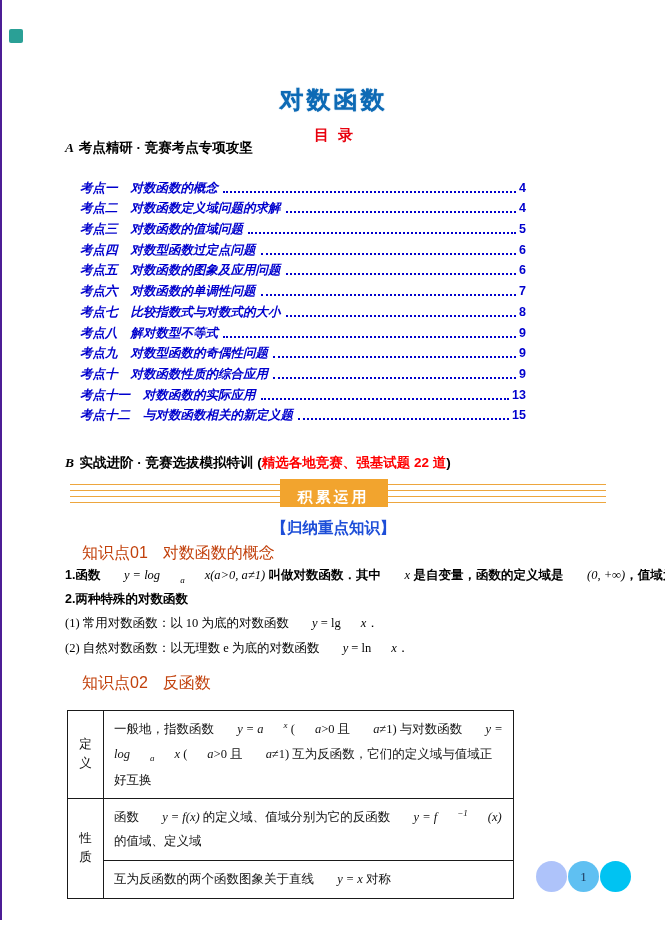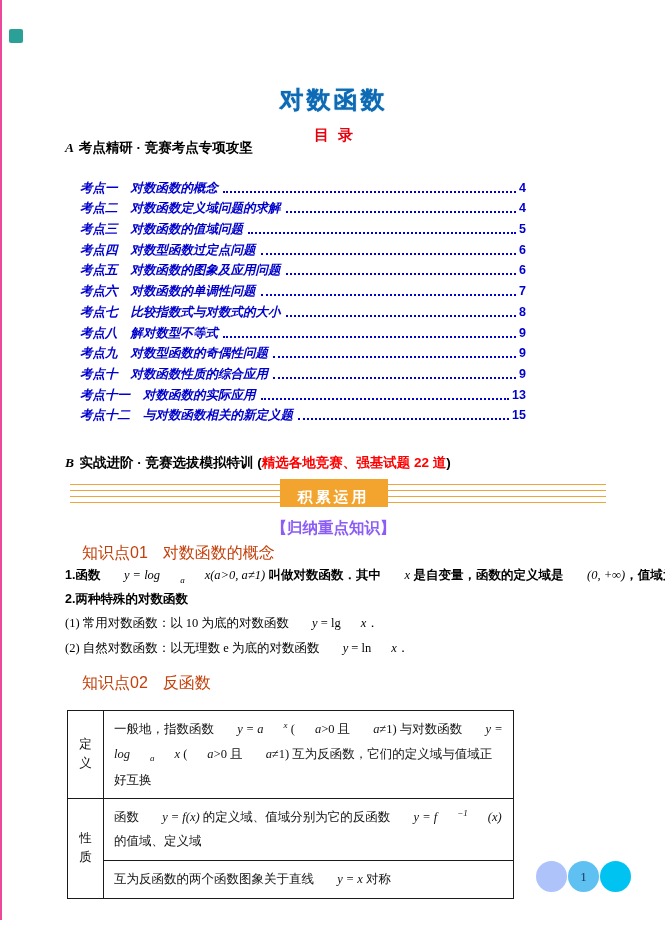--- a/index.html
+++ b/index.html
@@ -3,21 +3,21 @@
 <meta charset="utf-8">
 <style>
   :root{
     --sans:"Liberation Sans","DejaVu Sans",sans-serif;
     --serif:"Liberation Serif","DejaVu Serif",serif;
   }
   *{margin:0;padding:0;box-sizing:border-box;}
   html,body{background:#ffffff;}
   body{font-family:var(--sans);color:#111;}
   #page{position:relative;width:665px;height:920px;background:#fff;overflow:hidden;
-        border-left:2px solid #ec4899;}
+        border-left:2px solid #4c1d95;}
 
   
   .corner-sq{position:absolute;left:7px;top:29px;width:14px;height:14px;border-radius:2px;}
 
   
   .doc-title{position:absolute;top:84px;left:0;width:100%;text-align:center;
     font-size:24px;font-weight:800;letter-spacing:3px;color:#0d6ab5;
     text-shadow:0 0 1px #0d6ab5;}
   .toc-heading{position:absolute;top:126px;left:0;width:100%;text-align:center;
     font-size:15px;font-weight:800;color:#e8000d;letter-spacing:9px;text-indent:9px;font-family:Liberation Mono, monospace;}
@@ -43,21 +43,21 @@
   .toc-page{font-style:normal;line-height:18px;text-align:right;}
 
   
   .banner-zone{position:absolute;left:0;top:479px;width:100%;height:30px;}
   .banner-line{position:absolute;left:68px;width:536px;height:0;border-top:1.4px solid #eda63e;}
   .banner-box{position:absolute;left:50%;transform:translateX(-50%);top:0;height:28px;
     padding:0 18px;display:flex;align-items:flex-end;justify-content:center;}
   .banner-label{color:#fff;font-size:15px;font-weight:600;letter-spacing:3px;white-space:nowrap;}
 
   .summary-heading{position:absolute;top:518px;left:0;width:100%;text-align:center;
-    font-size:15.5px;font-weight:800;color:#8b5cf6;}
+    font-size:15.5px;font-weight:800;color:#1d4ed8;}
 
   
   .kp-heading{position:absolute;left:80px;font-size:16px;font-weight:500;color:#c2410c;}
   .kp1{top:543px;} .kp2{top:673px;}
   .kp-label{margin-right:15px;}
   .kp-line{position:absolute;left:63px;width:560px;font-size:12.5px;color:#000;white-space:nowrap;}
   .l1{top:567px;} .l2{top:591px;} .l3{top:615px;} .l4{top:640px;}
 
   
   .inv-table{position:absolute;left:65px;top:710px;width:447px;border-collapse:collapse;}

